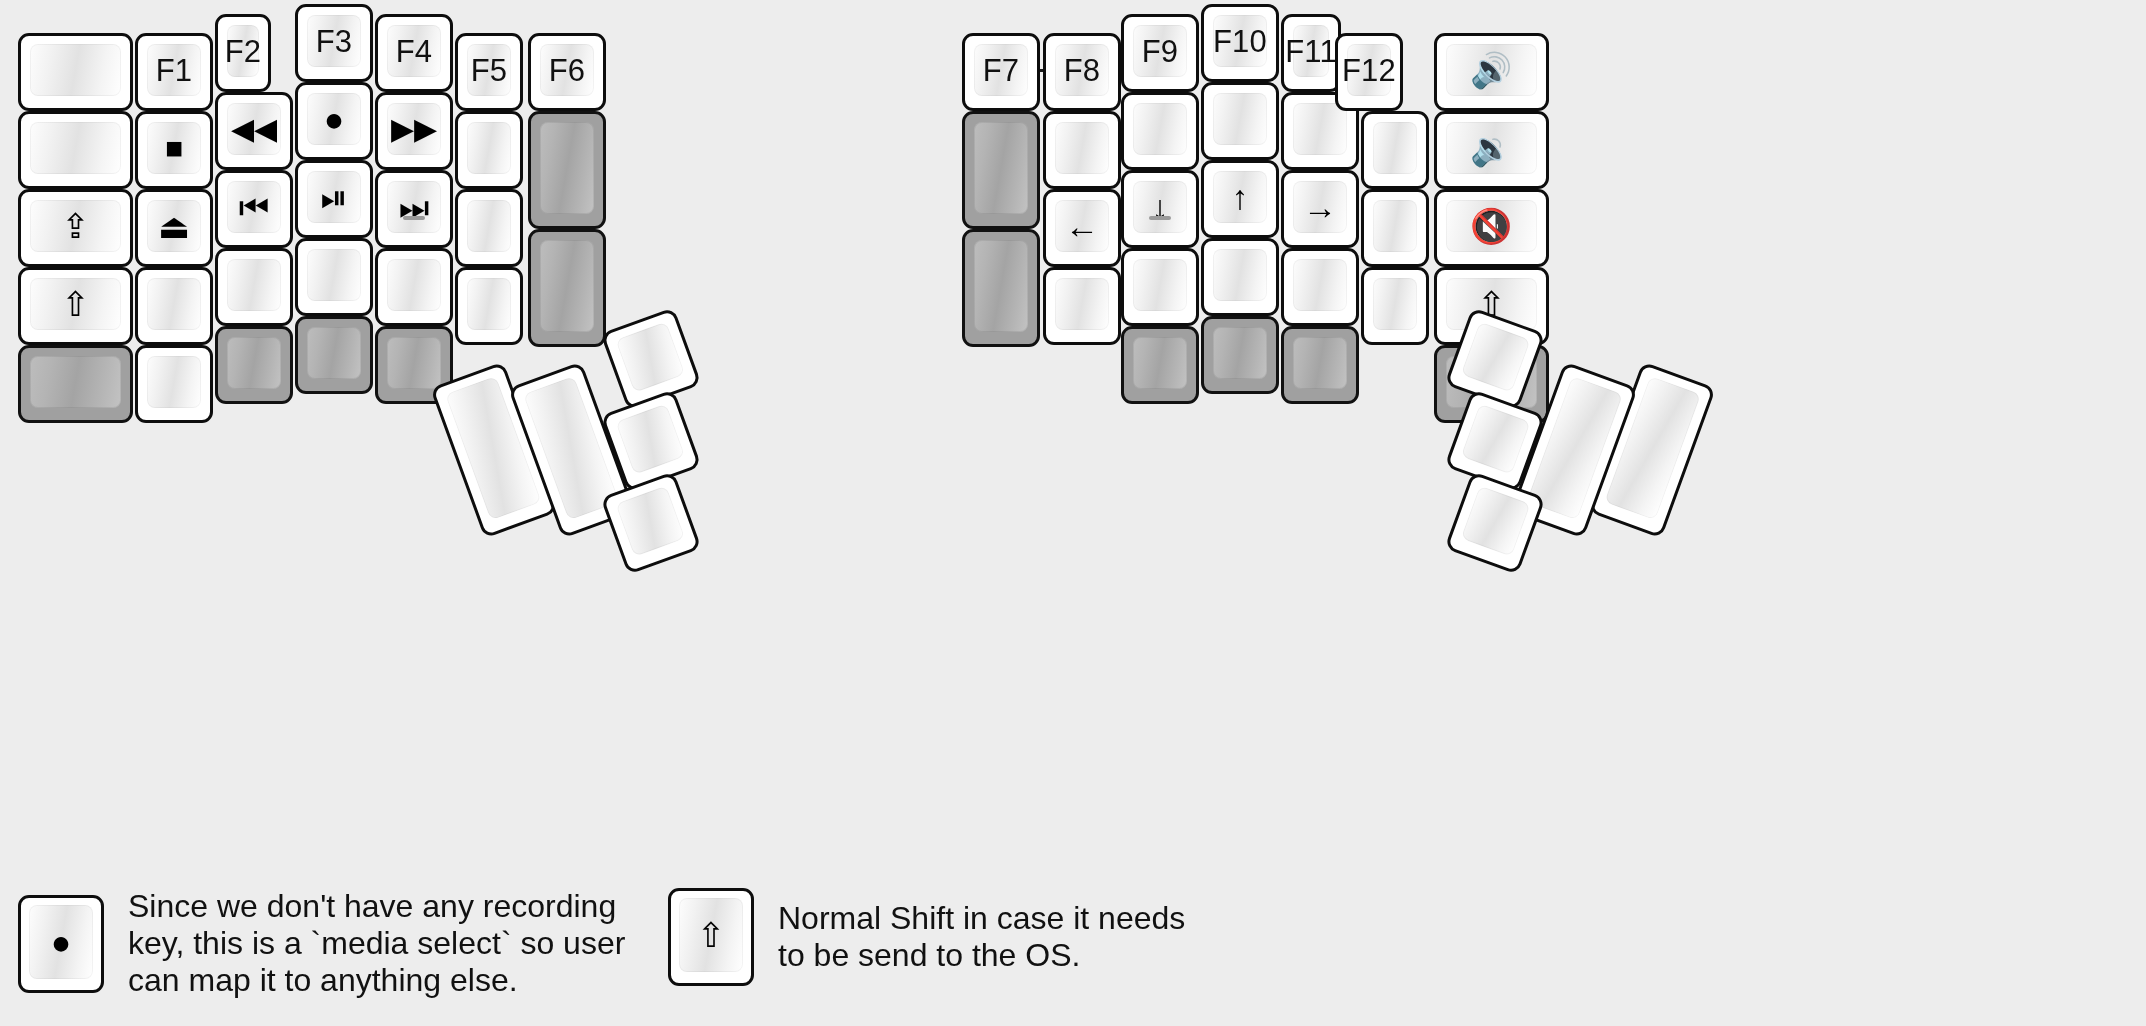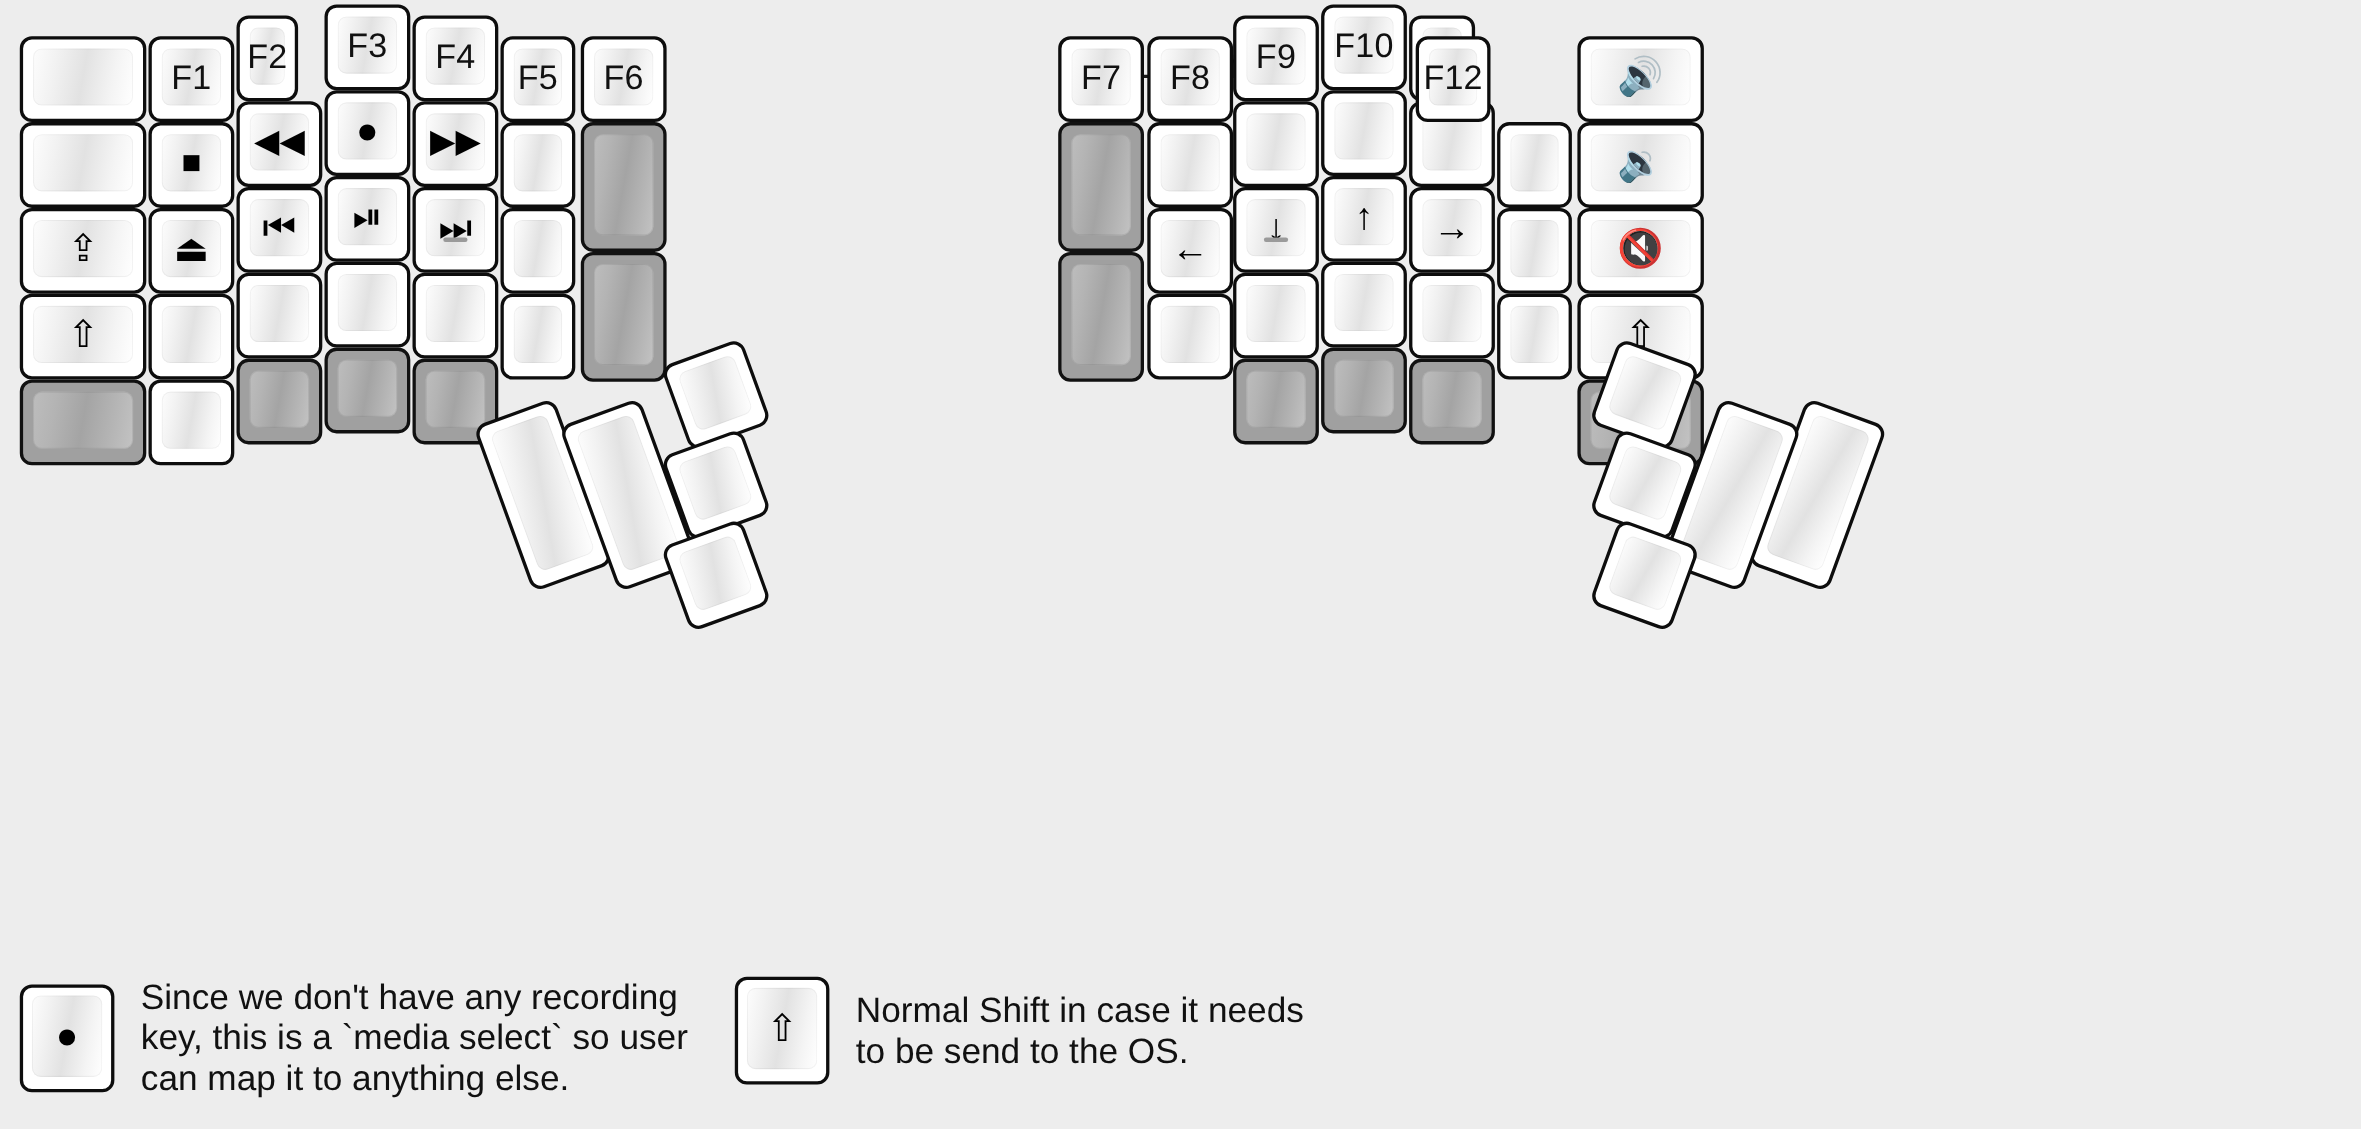--- a/index.html
+++ b/index.html
@@ -297,21 +297,21 @@
         <div class="cap">
           <span class="glyph">→</span>
         </div>
       </div>
       <div class="key" style="left: 1281px; top: 248px; width: 78px; height: 78px;">
         <div class="cap"></div>
       </div>
       <div class="key trans" style="left: 1281px; top: 326px; width: 78px; height: 78px;">
         <div class="cap"></div>
       </div>
-      <div class="key" style="left: 1287px; top: 33px; width: 68px; height: 78px;">
+      <div class="key" style="left: 1335px; top: 33px; width: 68px; height: 78px;">
         <div class="cap">
           <span class="lbl">F12</span>
         </div>
       </div>
       <div class="key" style="left: 1361px; top: 111px; width: 68px; height: 78px;">
         <div class="cap"></div>
       </div>
       <div class="key" style="left: 1361px; top: 189px; width: 68px; height: 78px;">
         <div class="cap"></div>
       </div>

